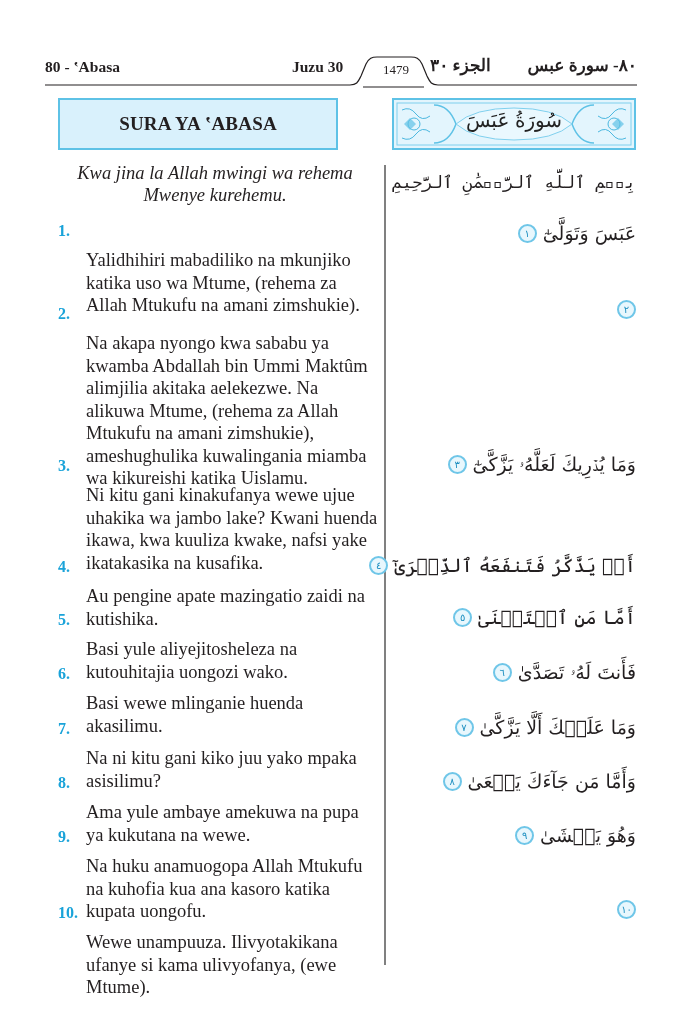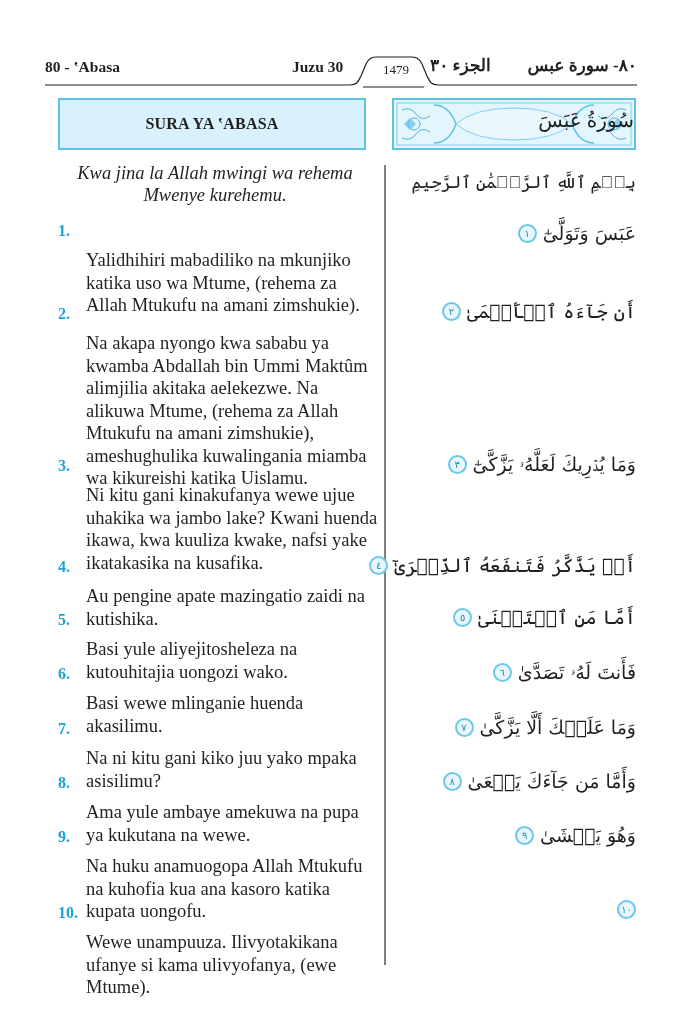--- a/index.html
+++ b/index.html
@@ -10,37 +10,37 @@
   .run-head { position: absolute; top: 52px; left: 45px; width: 592px; height: 36px; }
   .rh-left { position: absolute; left: 0; top: 6px; font-weight: bold; font-size: 15.5px; }
   .rh-juzu { position: absolute; left: 247px; top: 6px; font-weight: bold; font-size: 15.5px; }
   .rh-ar-juz { position: absolute; left: 385px; top: 3px; font-size: 17px; font-weight: bold; direction: rtl; }
   .rh-ar-sura { position: absolute; right: 0; top: 3px; font-size: 17px; font-weight: bold; direction: rtl; }
   .rh-page { position: absolute; left: 319px; top: 10px; width: 64px; text-align: center;
              font-weight: normal; font-size: 13px; }
   .rh-svg { position: absolute; left: 0; top: 0; width: 592px; height: 36px; }
 
   
-  .title-box { position: absolute; top: 98px; left: 58px; width: 308px; height: 52px;
+  .title-box { position: absolute; top: 98px; left: 58px; width: 280px; height: 52px;
                background: #d9f1fc; border: 2px solid #5ec2e6; box-sizing: border-box;
                display: flex; align-items: center; justify-content: center;
-               font-weight: bold; font-size: 16px; letter-spacing: 0.2px; }
+               font-weight: bold; font-size: 19px; letter-spacing: 0.2px; }
   .ar-title-box { position: absolute; top: 98px; left: 392px; width: 244px; height: 52px;
                   background: #e3f5fd; border: 2px solid #5ec2e6; box-sizing: border-box; overflow: hidden; }
   .ar-title-box svg { position: absolute; left: 0; top: 0; }
-  .ar-title-text { position: absolute; left: 0; right: 0; top: 8px; text-align: right;
-                   font-family: Liberation Serif, serif; font-size: 20px; direction: rtl; color: #222; }
+  .ar-title-text { position: absolute; left: 0; right: 0; top: 8px; text-align: center;
+                   font-family: Liberation Sans, sans-serif; font-size: 20px; direction: rtl; color: #222; }
 
   
   .divider { position: absolute; left: 384px; top: 165px; width: 2px; height: 800px; background: #808080; }
 
   
   .basmala-sw { position: absolute; left: 60px; top: 162px; width: 310px; text-align: center;
                 font-style: italic; font-size: 18.5px; line-height: 22px; }
-  .basmala-ar { position: absolute; right: 46px; top: 172px; font-family: Liberation Sans, sans-serif;
+  .basmala-ar { position: absolute; right: 46px; top: 172px; font-family: Liberation Mono, monospace;
                 font-size: 17px; direction: rtl; }
 
   
   .verse-sw { position: absolute; left: 58px; width: 320px; font-size: 18.5px; line-height: 22.5px; }
   .verse-sw .num { position: absolute; left: 0; top: 0; color: #1aa3d9; font-weight: bold; font-size: 16px; }
   .verse-sw .txt { display: block; margin-left: 28px; margin-top: 29px; }
   .verse-ar { position: absolute; right: 46px; font-family: "DejaVu Serif", serif; font-size: 19px;
               direction: rtl; white-space: nowrap; display: flex; align-items: center; gap: 6px; }
   .ayah-mark { display: inline-flex; align-items: center; justify-content: center;
                width: 19px; height: 19px; border-radius: 50%; border: 2px solid #6fc6e8;
@@ -128,21 +128,20 @@
 <div class="verse-sw" style="top:902px">
   <span class="num">10.</span>
   <span class="txt">Wewe unampuuza. Ilivyotakikana ufanye si kama ulivyofanya, (ewe Mtume).</span>
 </div>
 
 <div class="verse-ar" style="top:222px">
   <span>عَبَسَ وَتَوَلَّىٰٓ</span>
   <span class="ayah-mark">١</span>
 </div>
 <div class="verse-ar" style="top:300px">
-  <span>أَن جَآءَهُ ٱلۡأَعۡمَىٰ</span>
   <span class="ayah-mark">٢</span>
 </div>
 <div class="verse-ar" style="top:453px">
   <span>وَمَا يُدۡرِيكَ لَعَلَّهُۥ يَزَّكَّىٰٓ</span>
   <span class="ayah-mark">٣</span>
 </div>
 <div class="verse-ar" style="top:554px">
   <span>أَوۡ يَذَّكَّرُ فَتَنفَعَهُ ٱلذِّكۡرَىٰٓ</span>
   <span class="ayah-mark">٤</span>
 </div>

